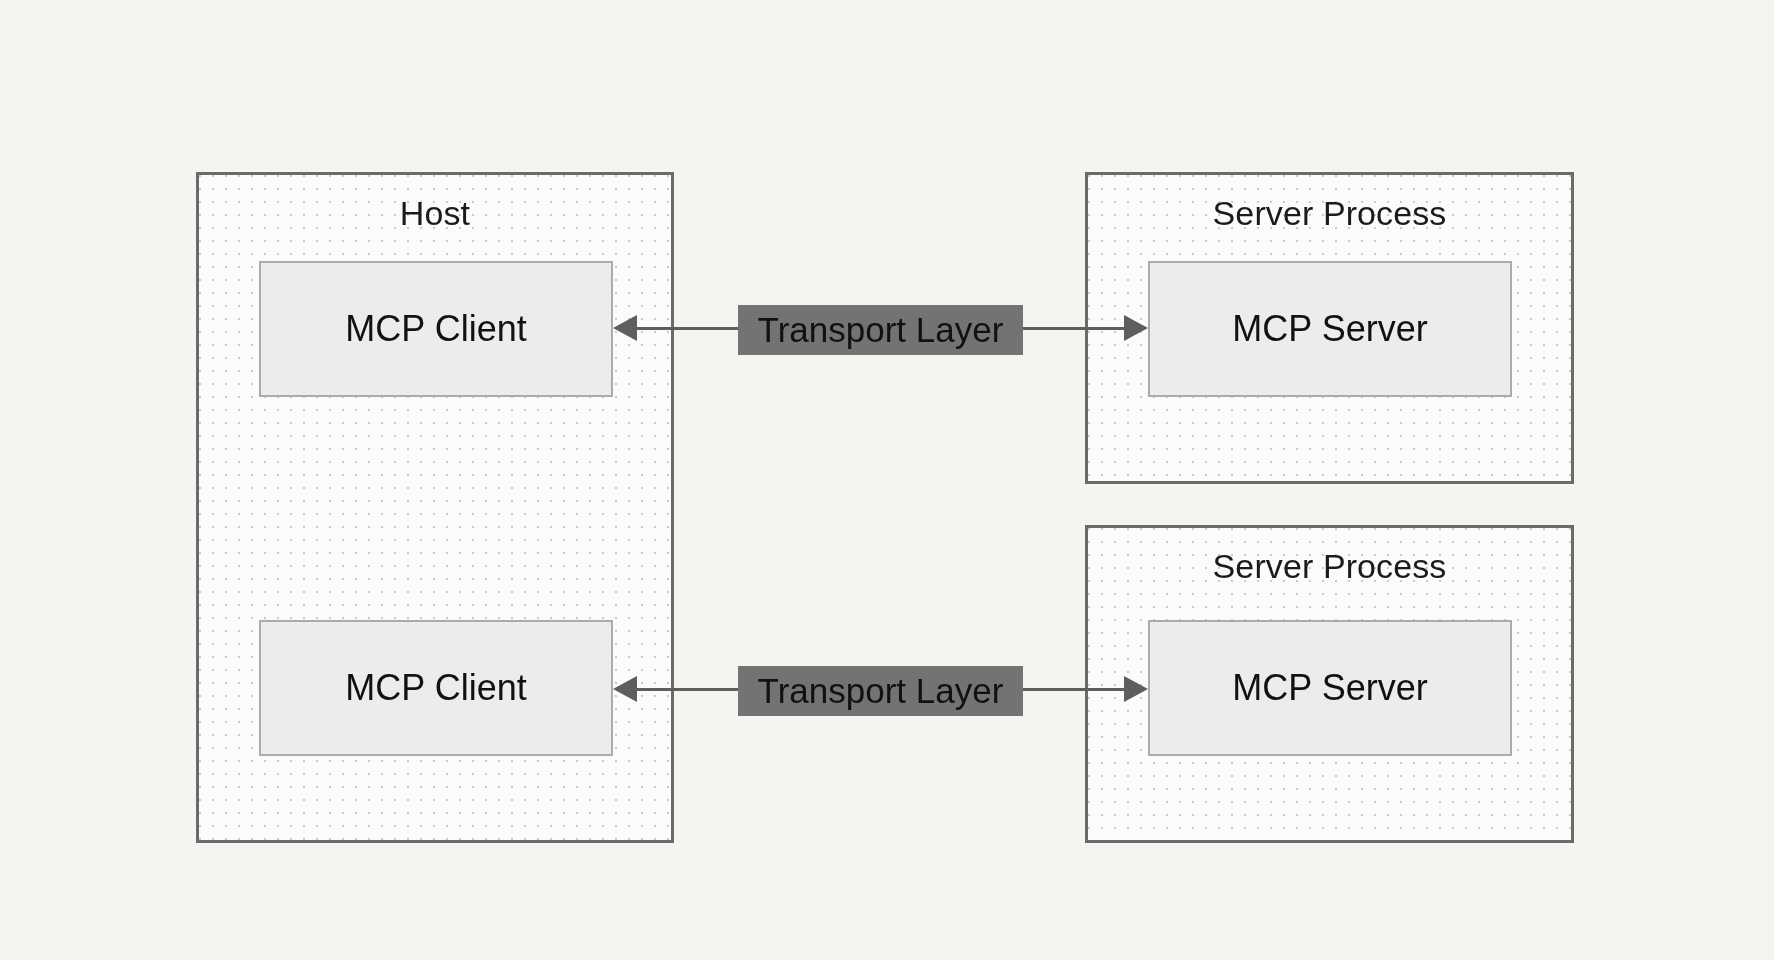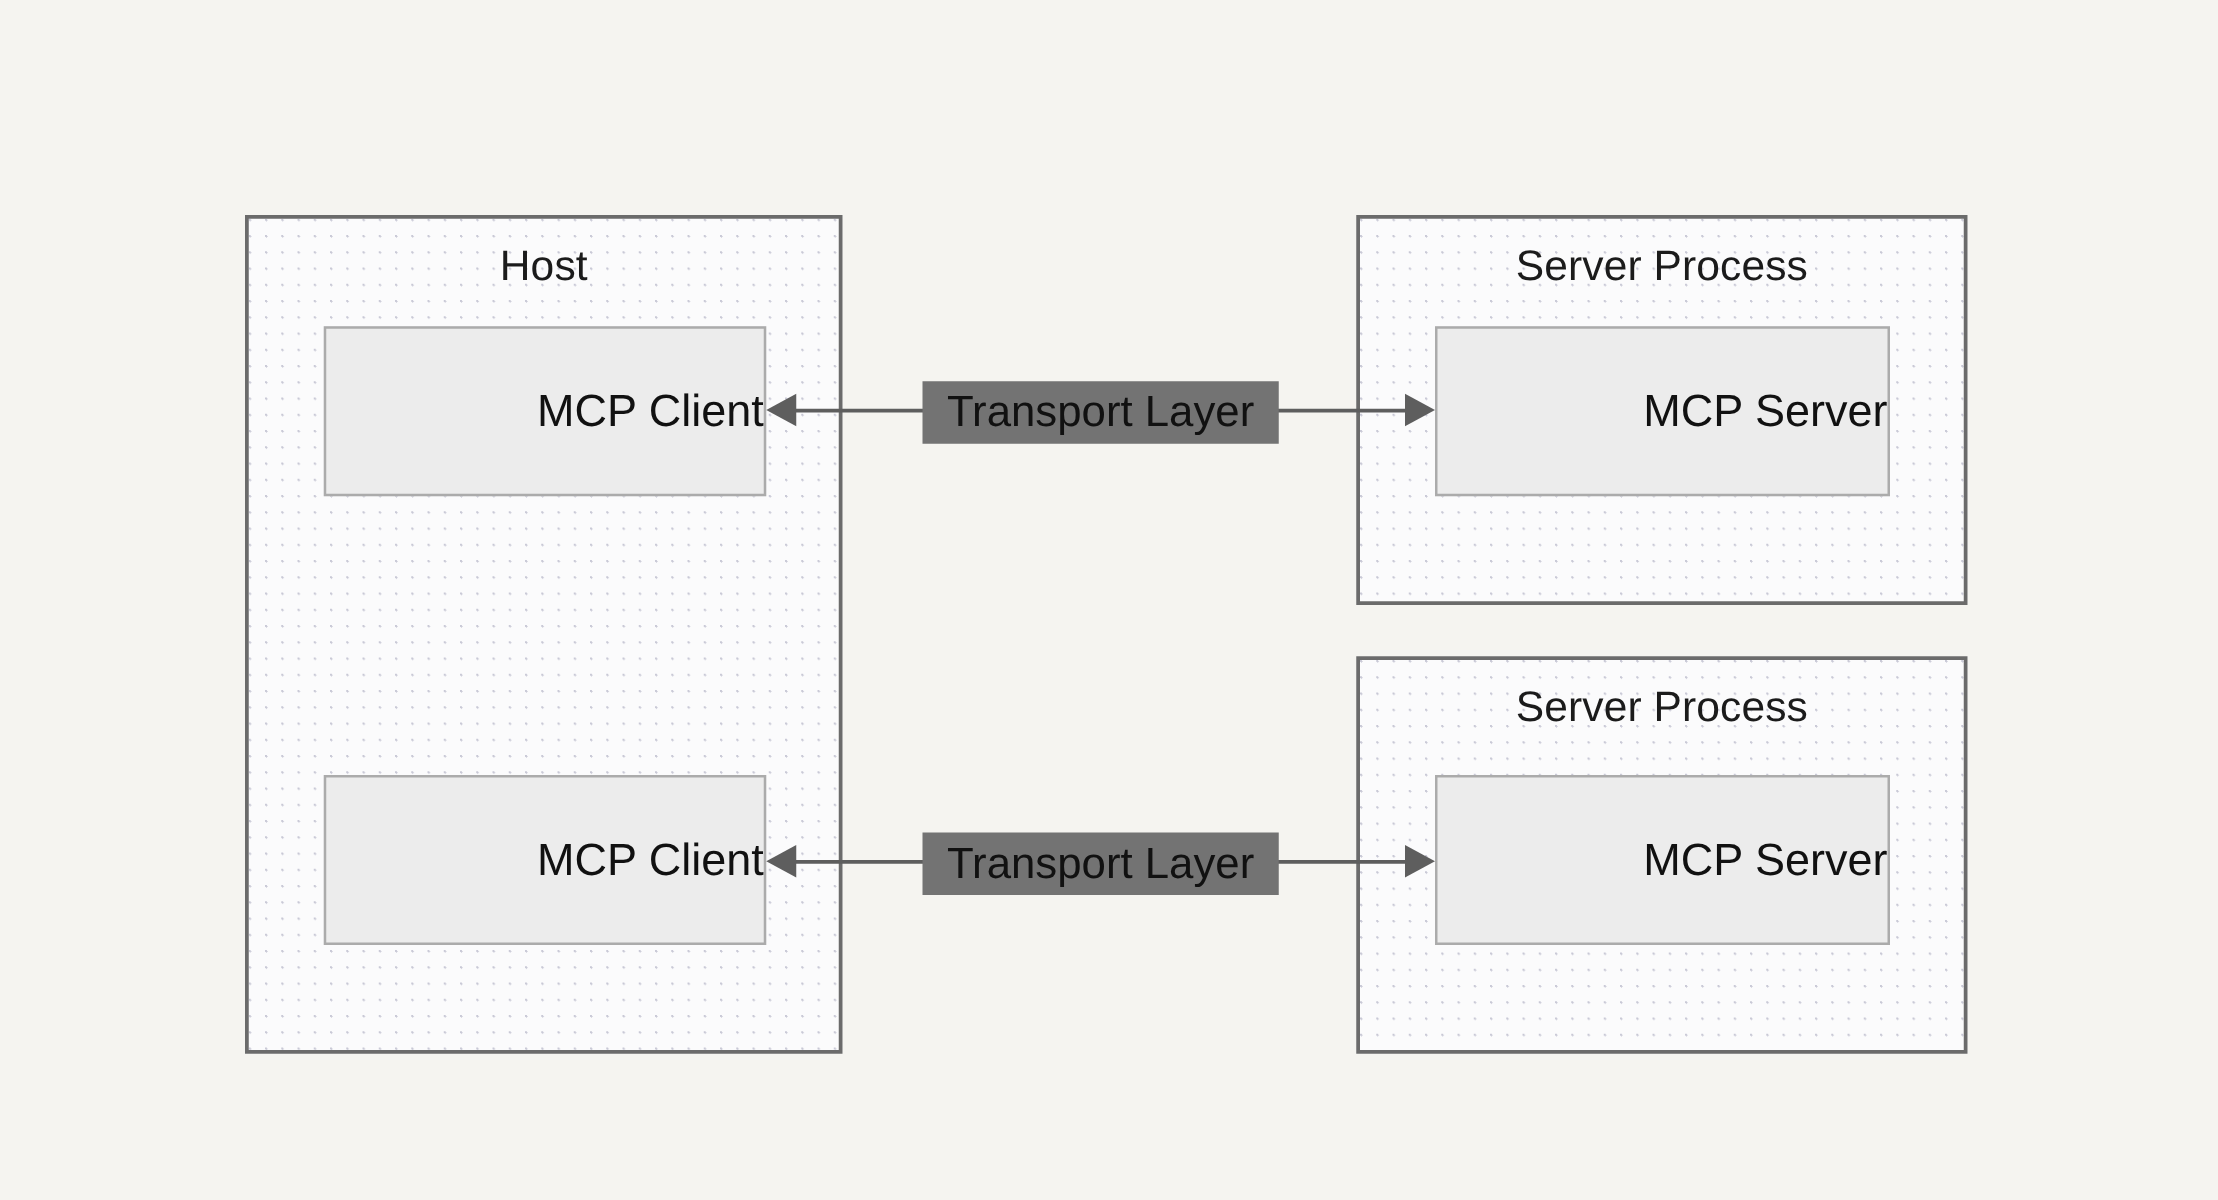--- a/index.html
+++ b/index.html
@@ -46,21 +46,21 @@
     white-space: nowrap;
   }
 
   
   .inner-box {
     position: absolute;
     background: #ececec;
     border: 2px solid #ababab;
     display: flex;
     align-items: center;
-    justify-content: flex-end;
+    justify-content: center;
   }
 
   .inner-label {
     font-size: 36px;
     line-height: 42px;
     color: #111111;
     white-space: nowrap;
     font-family: "Liberation Sans", sans-serif;
   }
 

